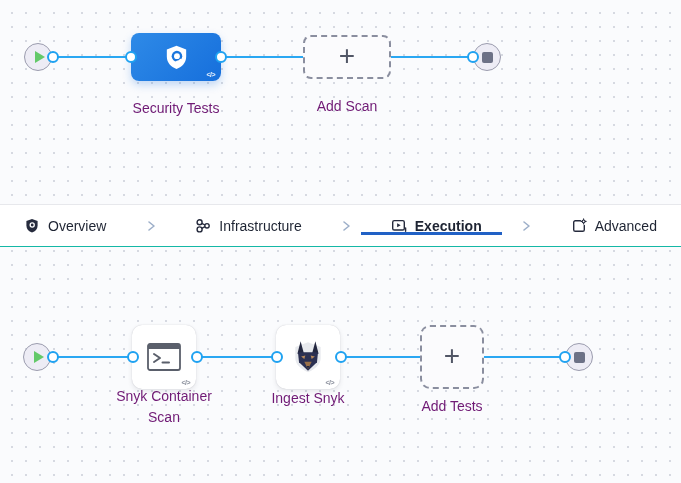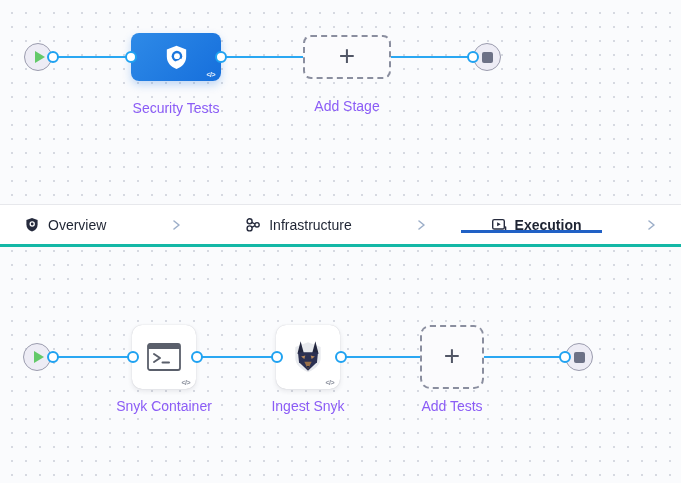--- a/index.html
+++ b/index.html
@@ -32,25 +32,25 @@
     box-shadow:0 2px 5px rgba(40,41,61,.10),0 0 1px rgba(40,41,61,.25);z-index:3;
     display:flex;align-items:center;justify-content:center;}
   
   .add-box{position:absolute;border:2px dashed #8A8E9F;border-radius:8px;background:#FBFBFD;
     z-index:3;display:flex;align-items:center;justify-content:center;box-sizing:border-box;}
   .plus-glyph{font-size:28px;font-weight:300;color:#515666;line-height:1;margin-top:-2px;}
   .code-badge{position:absolute;right:6px;bottom:3px;font-size:7px;font-weight:700;
     letter-spacing:-.5px;color:#8A8F9C;z-index:4;}
   .code-badge.on-blue{color:rgba(255,255,255,.9);}
   
-  .node-label{position:absolute;text-align:center;font-size:14px;color:#8b5cf6;
+  .node-label{position:absolute;text-align:center;font-size:14px;color:#701a75;
     line-height:21px;z-index:2;}
   
   .tabbar{position:absolute;left:0;top:204px;width:681px;height:43px;background:#FFFFFF;
-    border-top:1px solid #E7E8EC;border-bottom:3px solid #14b8a6;box-sizing:border-box;
+    border-top:1px solid #E7E8EC;border-bottom:1px solid #14b8a6;box-sizing:border-box;
     display:flex;align-items:center;justify-content:space-between;padding:12px 24px;z-index:5;}
   .tab{height:100%;display:flex;align-items:center;gap:8px;position:relative;cursor:pointer;}
   .tab .tlabel{font-size:14px;font-weight:500;color:#1E2433;white-space:nowrap;}
   .tab.selected .tlabel{font-weight:600;text-align:right;}
   .tab.selected::after{content:"";position:absolute;left:-30px;right:-20px;bottom:-1px;height:3px;
     background:#2161C5;}
   .chev{width:12px;height:12px;flex:0 0 auto;}
 </style>
 </head>
 <body>
@@ -79,21 +79,21 @@
   <div class="round-node" style="left:473px;top:43px;">
     <div class="stop-sq"></div>
   </div>
 
   <div class="port" style="left:47px;top:51px;"></div>
   <div class="port" style="left:125px;top:51px;"></div>
   <div class="port" style="left:215px;top:51px;"></div>
   <div class="port" style="left:467px;top:51px;"></div>
 
   <div class="node-label" style="left:96px;top:98px;width:160px;">Security Tests</div>
-  <div class="node-label" style="left:287px;top:96px;width:120px;">Add Stage</div>
+  <div class="node-label" style="left:287px;top:96px;width:120px;">Add Scan</div>
 </div>
 
 <div class="tabbar">
 
   <div class="tab">
     <svg class="ticon" width="16" height="16" viewBox="0 0 16 16">
       <path d="M8 1 L13.6 3.1 V7.4 C13.6 10.8 11.3 13.3 8 14.6 C4.7 13.3 2.4 10.8 2.4 7.4 V3.1 Z" fill="#262B3D"></path>
       <circle cx="8.2" cy="7" r="2.7" fill="#FFFFFF"></circle>
       <circle cx="8.2" cy="7" r="1.4" fill="#262B3D"></circle>
     </svg>
@@ -127,20 +127,33 @@
       <path d="M6.1 5.3 L9.7 7.3 L6.1 9.3 Z" fill="#262B3D"></path>
       <line x1="14.6" y1="10" x2="14.6" y2="13.2" stroke="#262B3D" stroke-width="1.4" stroke-linecap="round"></line>
     </svg>
     <span class="tlabel">Execution</span>
   </div>
 
   <svg class="chev" viewBox="0 0 12 12">
     <polyline points="4,2 9,6 4,10" fill="none" stroke="#9DAFC9" stroke-width="1.6" stroke-linecap="round" stroke-linejoin="round"></polyline>
   </svg>
 
+  <div class="tab">
+    <svg class="ticon" width="16" height="16" viewBox="0 0 16 16">
+      <path d="M9.4 2.7 H4.3 A1.6 1.6 0 0 0 2.7 4.3 V11.7 A1.6 1.6 0 0 0 4.3 13.3 H11.7 A1.6 1.6 0 0 0 13.3 11.7 V7.5" fill="none" stroke="#262B3D" stroke-width="1.4" stroke-linecap="round"></path>
+      <circle cx="12.6" cy="3.4" r="1.4" fill="none" stroke="#262B3D" stroke-width="1.1"></circle>
+      <g stroke="#262B3D" stroke-width="1.1" stroke-linecap="round">
+        <line x1="12.6" y1="0.9" x2="12.6" y2="1.6"></line>
+        <line x1="12.6" y1="5.2" x2="12.6" y2="5.9"></line>
+        <line x1="10.1" y1="3.4" x2="10.8" y2="3.4"></line>
+        <line x1="14.4" y1="3.4" x2="15.1" y2="3.4"></line>
+      </g>
+    </svg>
+    <span class="tlabel">Advanced</span>
+  </div>
 </div>
 
 <div>
   <div class="connector" style="left:44px;top:356px;width:524px;"></div>
 
   <div class="round-node" style="left:23px;top:343px;">
     <div class="play-tri"></div>
   </div>
 
   <div class="step-card" style="left:132px;top:325px;">
@@ -175,20 +188,21 @@
     <div class="stop-sq"></div>
   </div>
 
   <div class="port" style="left:47px;top:351px;"></div>
   <div class="port" style="left:127px;top:351px;"></div>
   <div class="port" style="left:191px;top:351px;"></div>
   <div class="port" style="left:271px;top:351px;"></div>
   <div class="port" style="left:335px;top:351px;"></div>
   <div class="port" style="left:559px;top:351px;"></div>
 
-  <div class="node-label" style="left:104px;top:396px;width:120px;">
+  <div class="node-label" style="left:104px;top:386px;width:120px;">
     <div>Snyk Container</div>
-  </div>
-  <div class="node-label" style="left:248px;top:396px;width:120px;">
+    <div>Scan</div>
+  </div>
+  <div class="node-label" style="left:248px;top:388px;width:120px;">
     <div>Ingest Snyk</div>
   </div>
   <div class="node-label" style="left:392px;top:396px;width:120px;">Add Tests</div>
 </div>
 
 </body></html>

